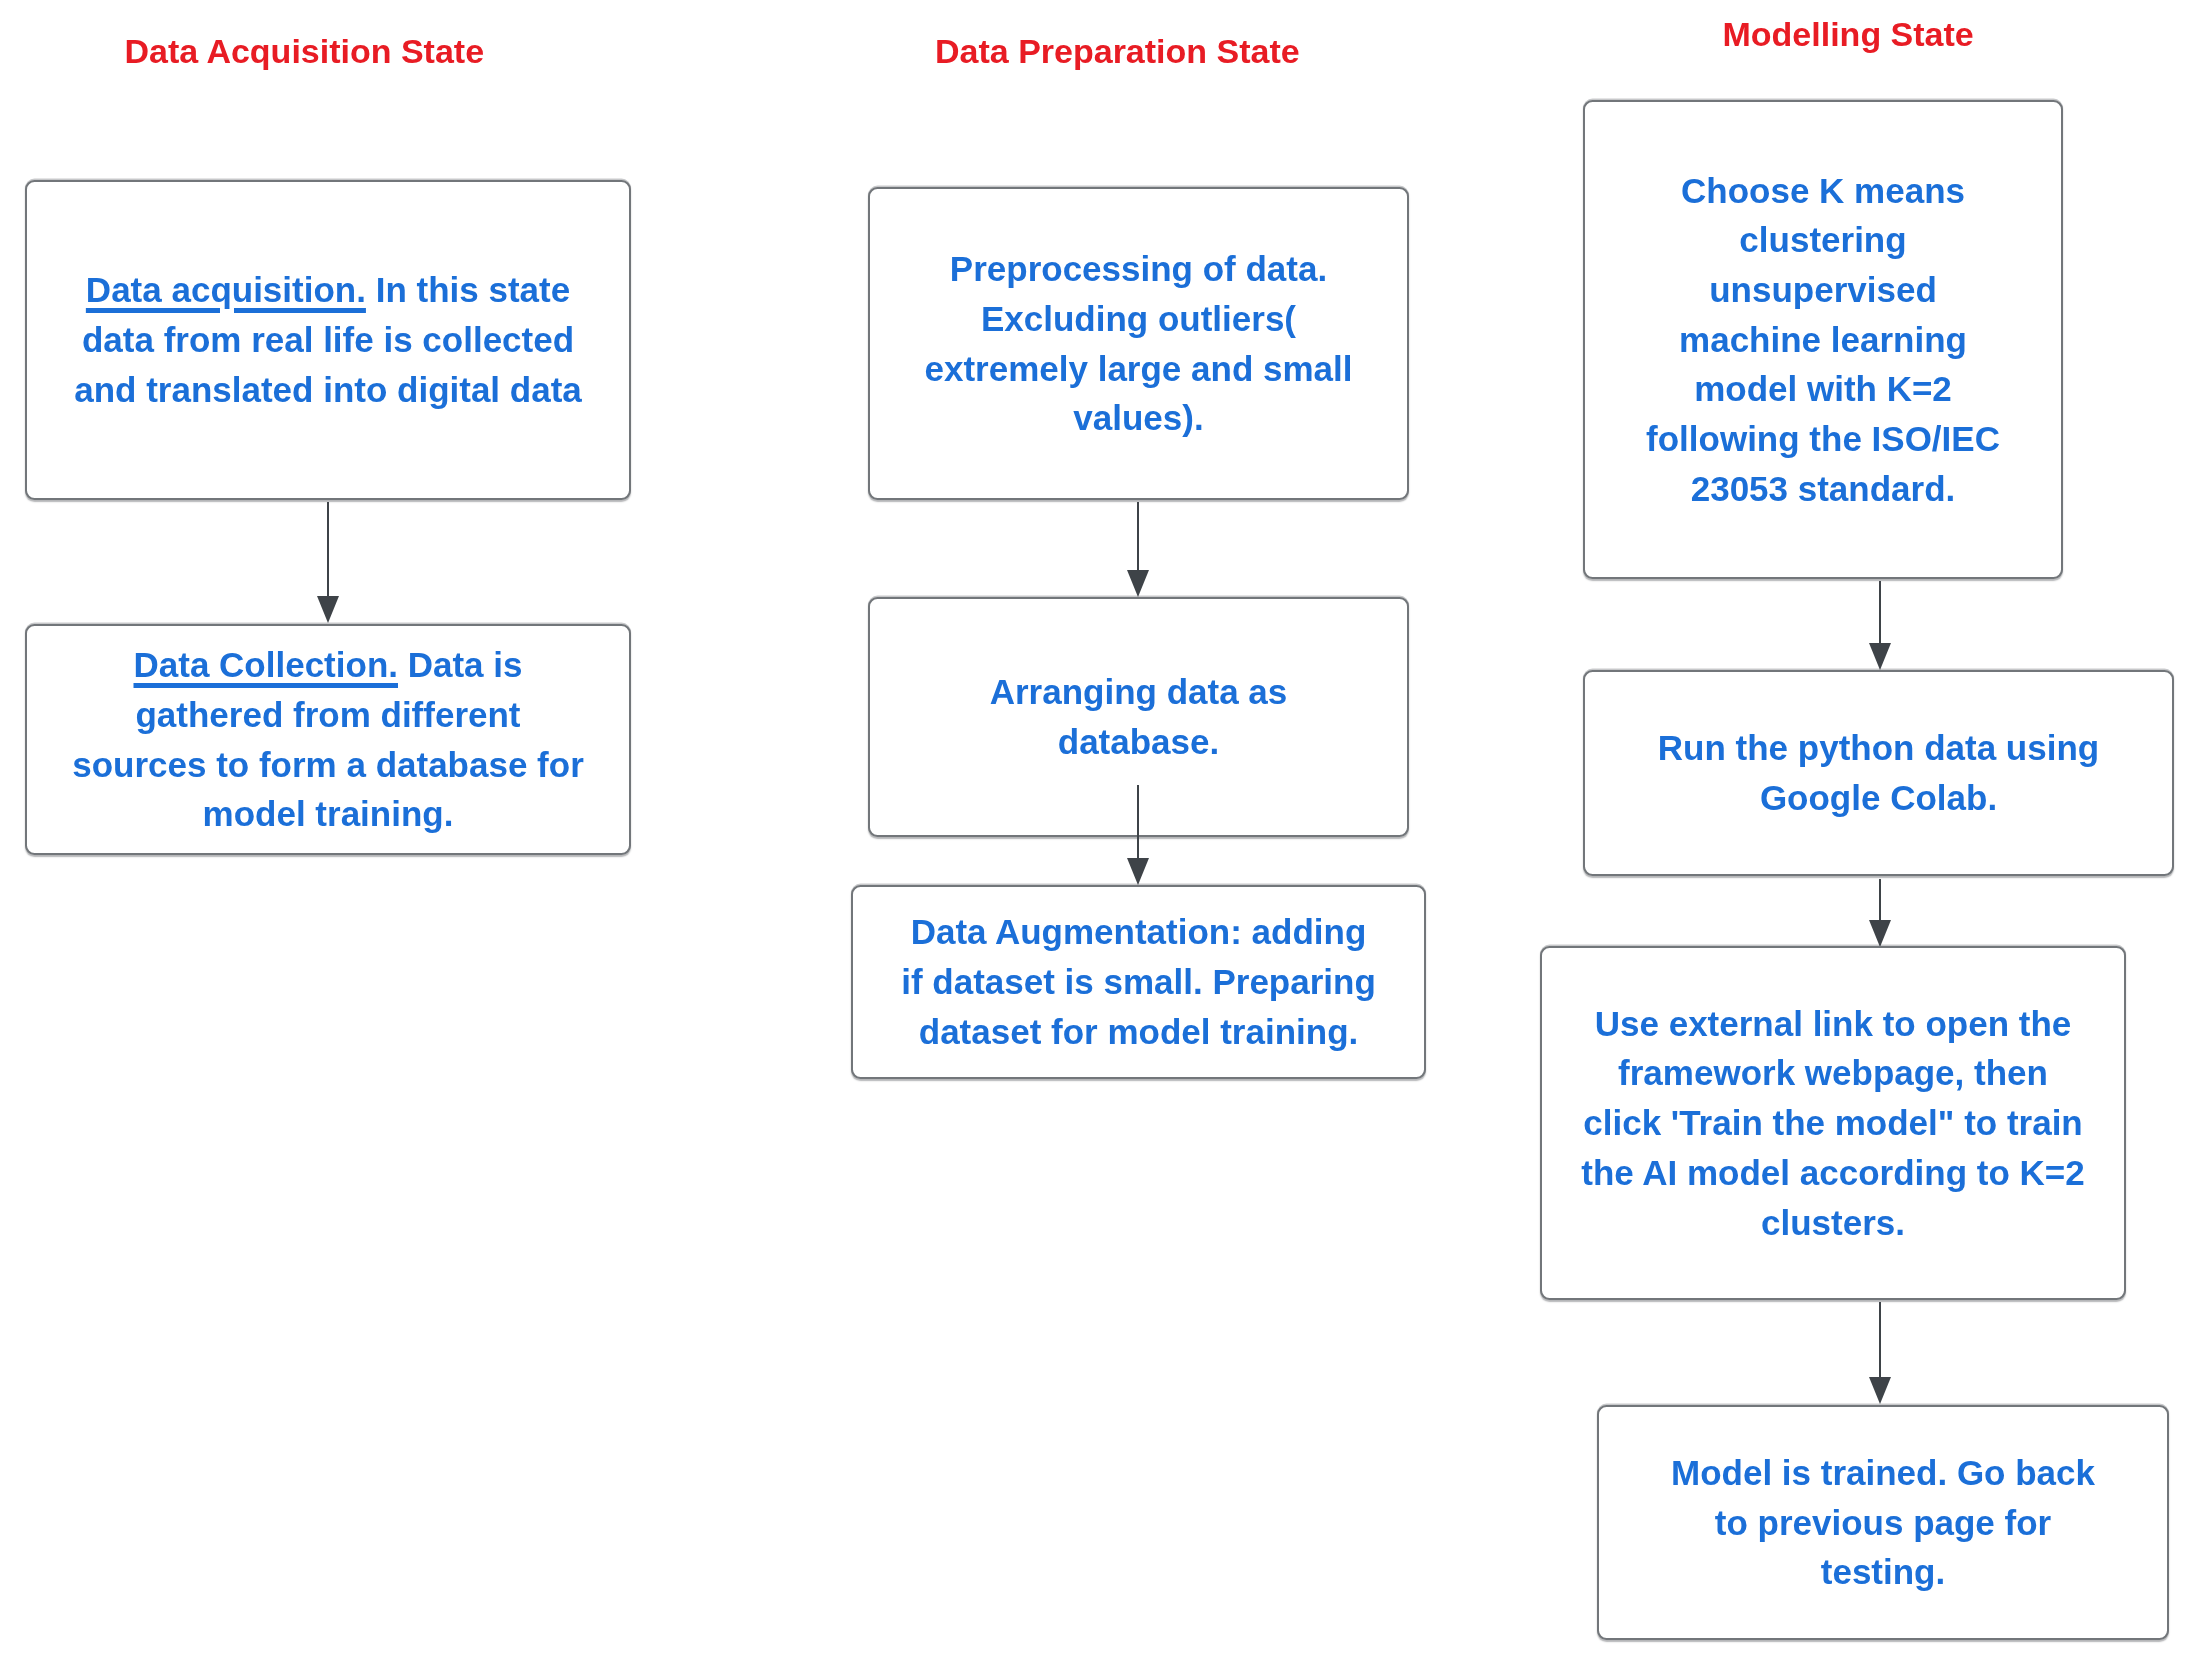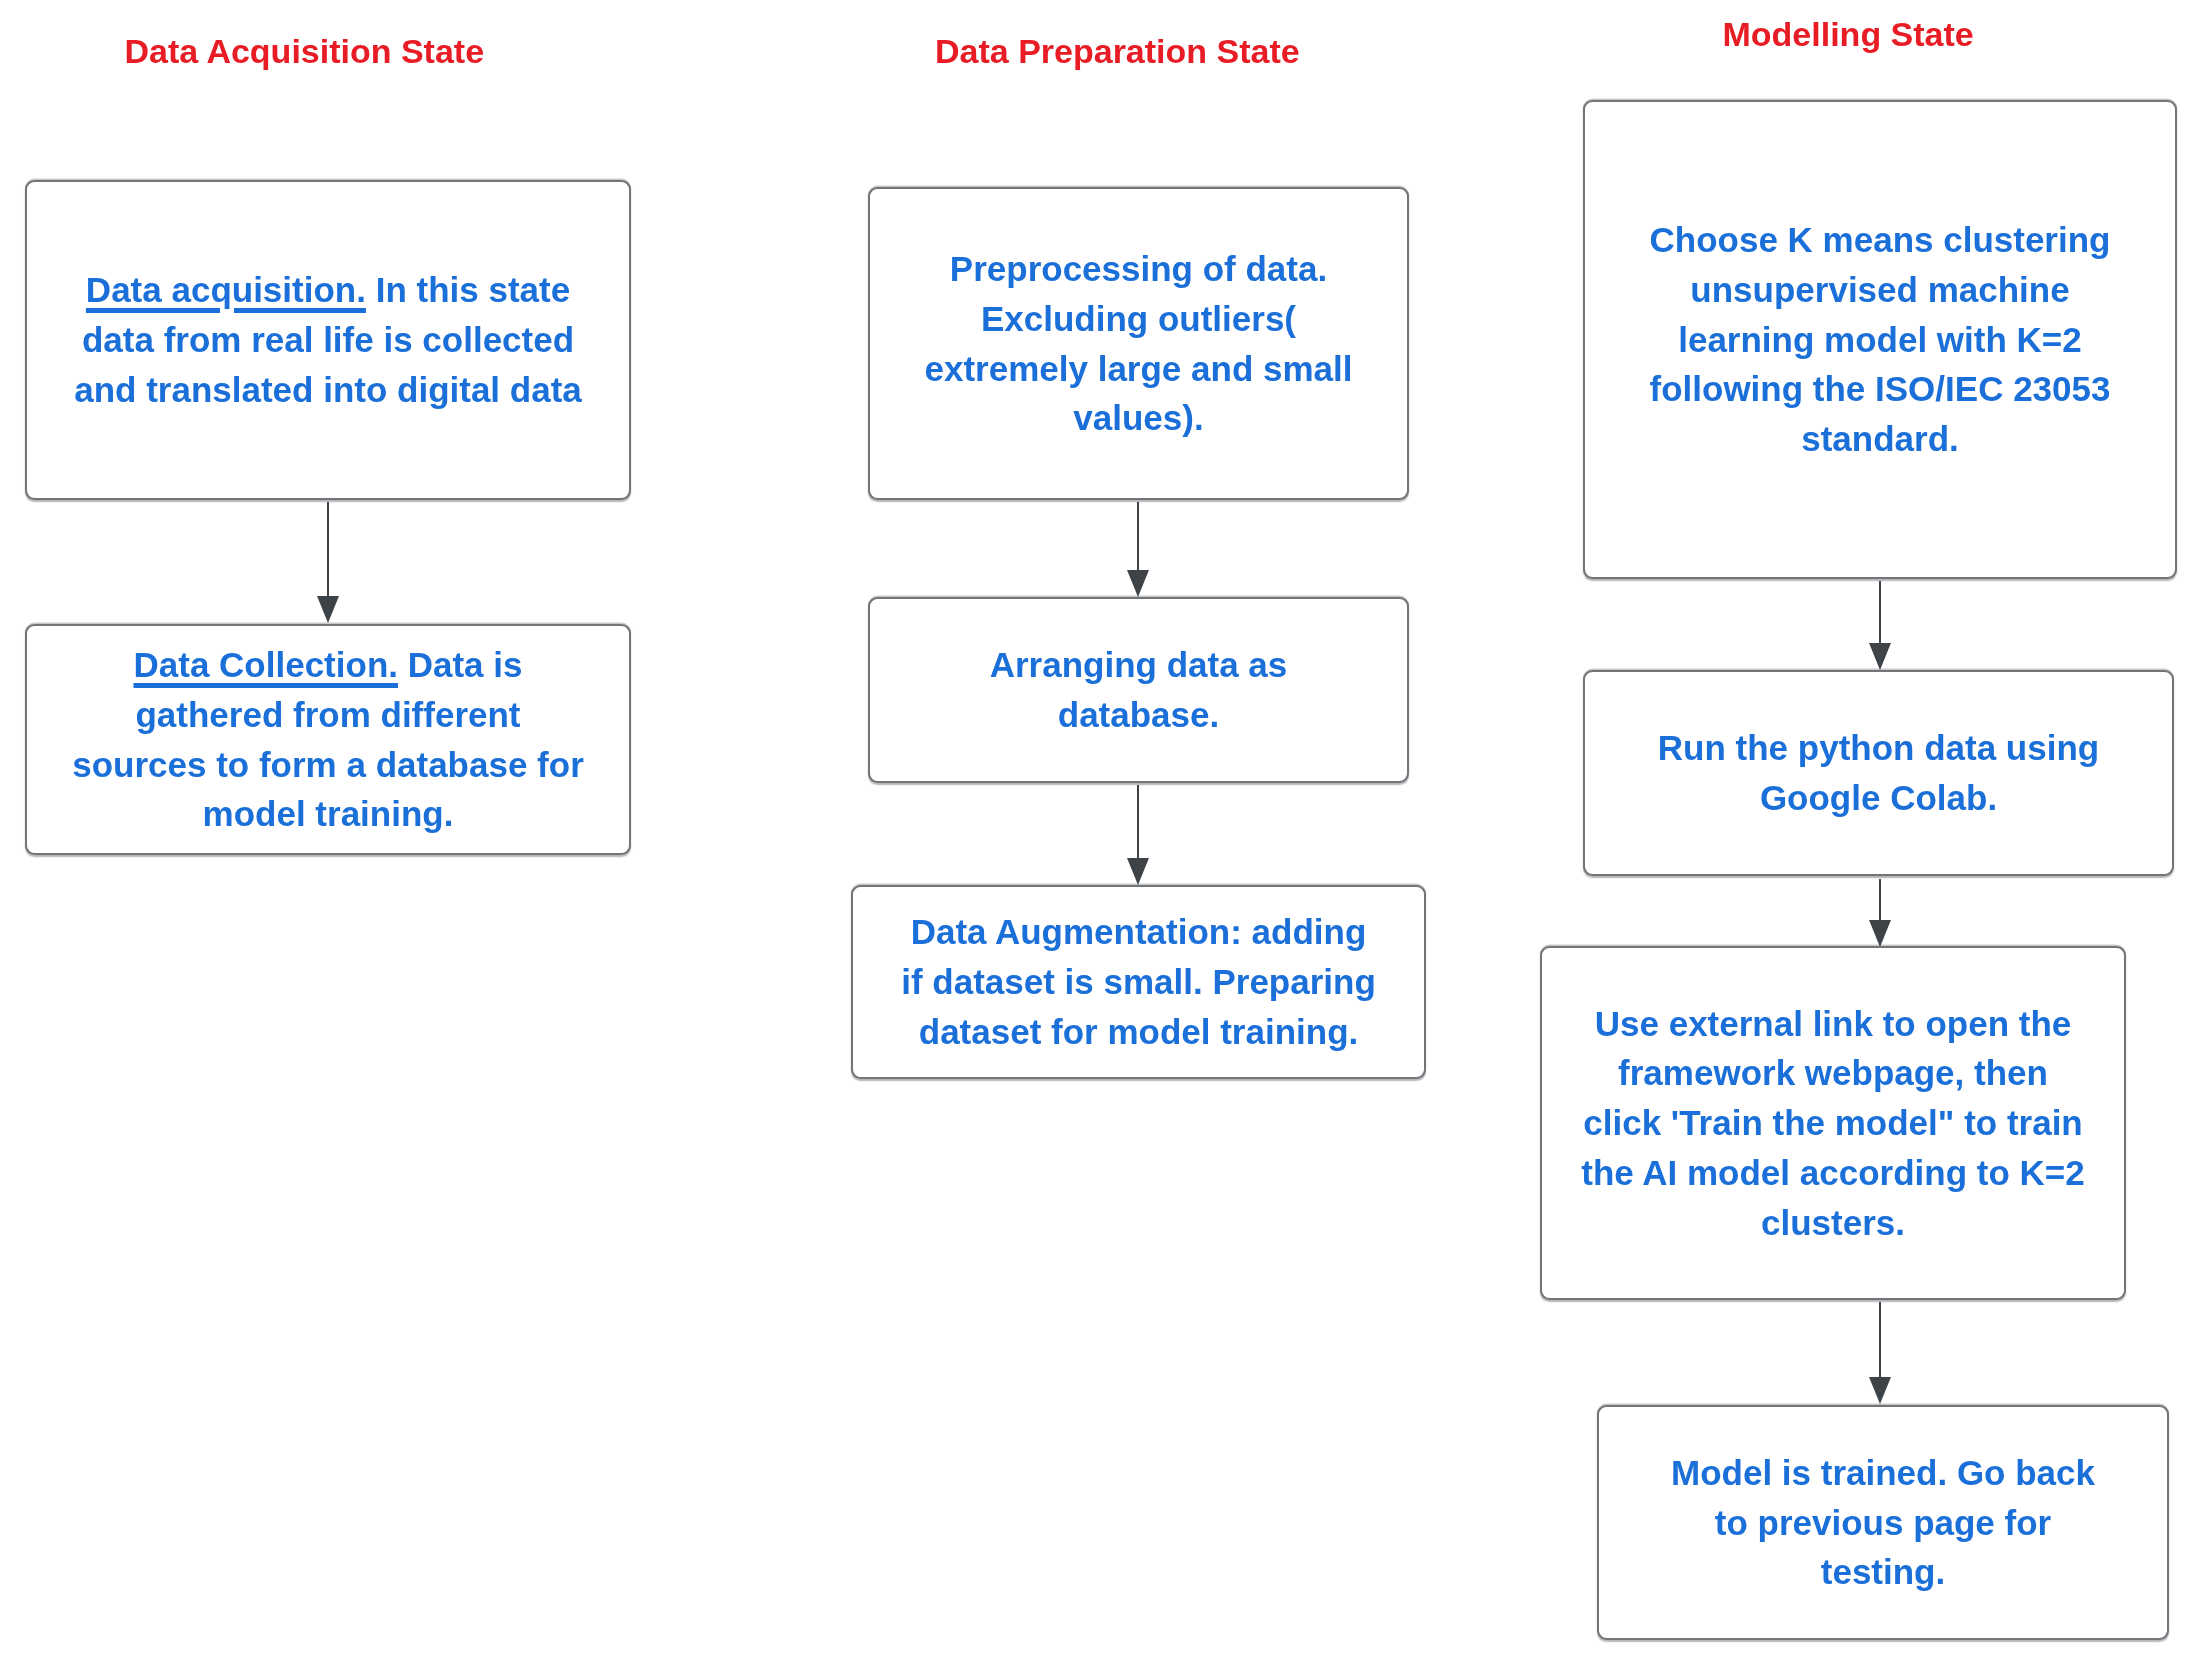--- a/index.html
+++ b/index.html
@@ -74,27 +74,27 @@
   
   .h1 { left: 25px;   top: 27px;  width: 606px; }
   .b1 { left: 25px;   top: 180px; width: 606px; height: 320px; padding: 0 42px; }
   .a1 { left: 317px;  top: 502px; height: 121px; }
   .b2 { left: 25px;   top: 624px; width: 606px; height: 231px; padding: 0 42px; }
 
   
   .h2 { left: 868px; top: 27px;   width: 541px; }
   .b3 { left: 868px; top: 187px;  width: 541px; height: 313px; padding: 0 37px; }
   .a2 { left: 1127px; top: 502px;  height: 95px; }
-  .b4 { left: 868px; top: 597px;  width: 541px; height: 186px; padding: 0 37px; }
+  .b4 { left: 868px; top: 597px;  width: 541px; height: 240px; padding: 0 37px; }
   .a3 { left: 1127px; top: 785px; height: 100px; }
   .b5 { left: 851px; top: 885px; width: 575px; height: 194px; padding: 0 47px; }
 
   
   .h3 { left: 1629px; top: 9.5px;   width: 594px; }
-  .b6 { left: 1583px; top: 100px;  width: 594px; height: 479px; padding: 0 60px; }
+  .b6 { left: 1583px; top: 100px;  width: 480px; height: 479px; padding: 0 60px; }
   .a4 { left: 1869px; top: 581px;  height: 89px; }
   .b7 { left: 1583px; top: 670px;  width: 591px; height: 206px; padding: 0 61px; }
   .a5 { left: 1869px; top: 879px; height: 68px; }
   .b8 { left: 1540px; top: 946px; width: 586px; height: 354px; padding: 0 39px; }
   .a6 { left: 1869px; top: 1302px; height: 102px; }
   .b9 { left: 1597px; top: 1405px; width: 572px; height: 235px; padding: 0 62px; }
 </style>
 </head>
 <body>
 

